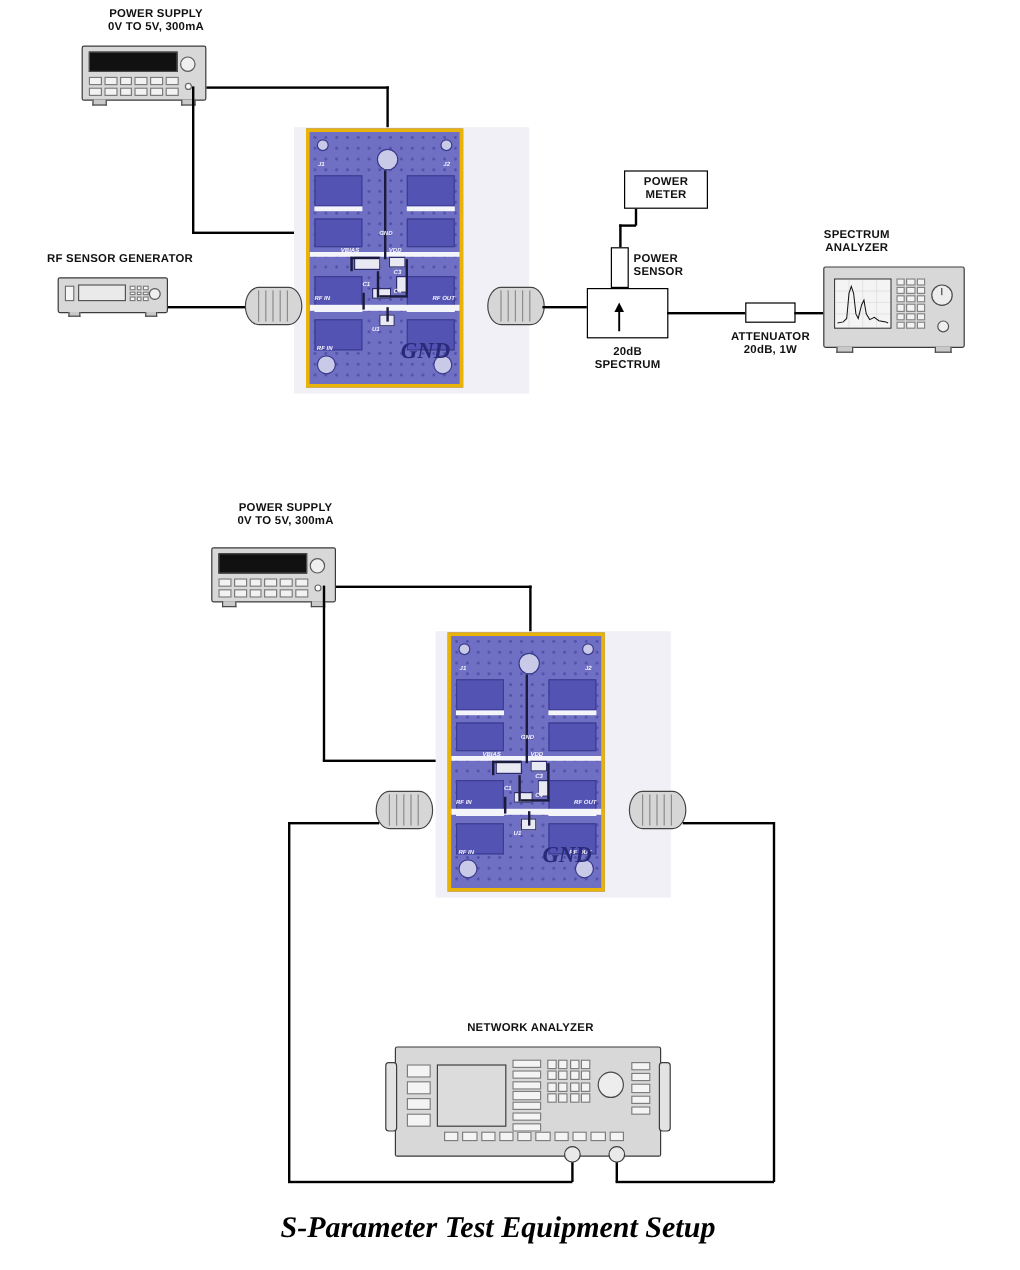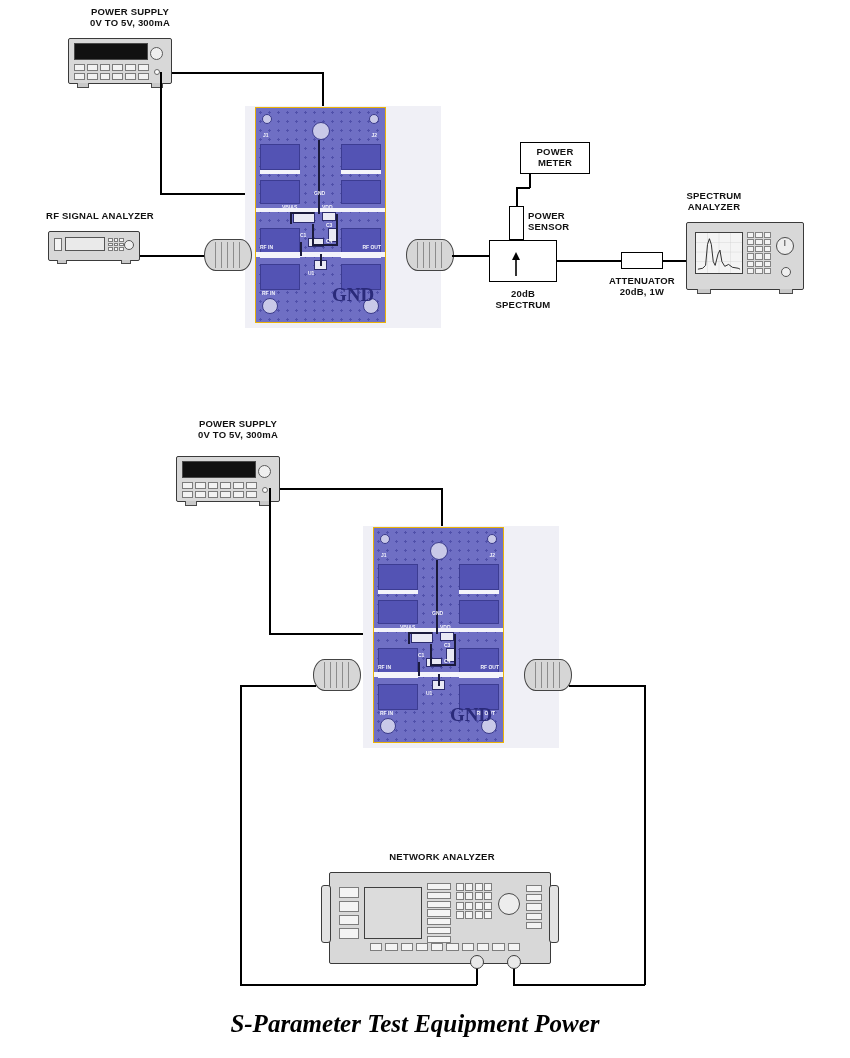--- a/index.html
+++ b/index.html
@@ -216,22 +216,23 @@
   
   .atten {
     width: 42px; height: 17px;
     background: #ffffff; border: 1.6px solid #000000;
   }
 
   
   .board-bg { background: #f0f0f6; }
   .pcb {
     background: #6f6fc4;
-    border: 1px solid #eab308;
+    border: 3px solid #eab308;
     overflow: hidden;
+    font-style: italic;
   }
   .pcb .dots {
     position: absolute; inset: 0;
     background-image: radial-gradient(#4a4aa5 1.1px, transparent 1.2px);
     background-size: 9px 9px;
     opacity: 0.85;
   }
   .pcb .copper {
     position: absolute; background: #5353b4; border: 1px solid #3c3c92;
   }
@@ -295,21 +296,21 @@
     <div class="foot" style="left:8px;"></div>
     <div class="foot" style="right:8px;"></div>
   </div>
 
   <div class="abs wire h" style="left:172px; top:72px; width:152px;"></div>
   <div class="abs wire v" style="left:322px; top:72px; height:56px;"></div>
 
   <div class="abs wire v" style="left:160px; top:72px; height:122px;"></div>
   <div class="abs wire h" style="left:160px; top:193px; width:148px;"></div>
 
-  <div class="abs lbl" style="left:20px; top:210px; width:160px;">RF SIGNAL ANALYZER</div>
+  <div class="abs lbl" style="left:20px; top:210px; width:160px;">RF SENSOR GENERATOR</div>
 
   <div class="abs instr siggen" style="left:48px; top:231px;">
     <div class="lgrid"></div>
     <div class="screen"></div>
     <div class="keys">
       <i></i>
         <i></i>
         <i></i>
         <i></i>
         <i></i>
@@ -658,15 +659,15 @@
         <i></i>
         <i></i>
         <i></i>
         <i></i>
         <i></i>
     </div>
     <div class="port" style="left:140px; top:82px;"></div>
     <div class="port" style="left:177px; top:82px;"></div>
   </div>
 
-  <div class="abs caption" style="left:0px; top:1010px; width:830px;">S-Parameter Test Equipment Power</div>
+  <div class="abs caption" style="left:0px; top:1010px; width:830px;">S-Parameter Test Equipment Setup</div>
 
 </div>
 
 </body></html>

